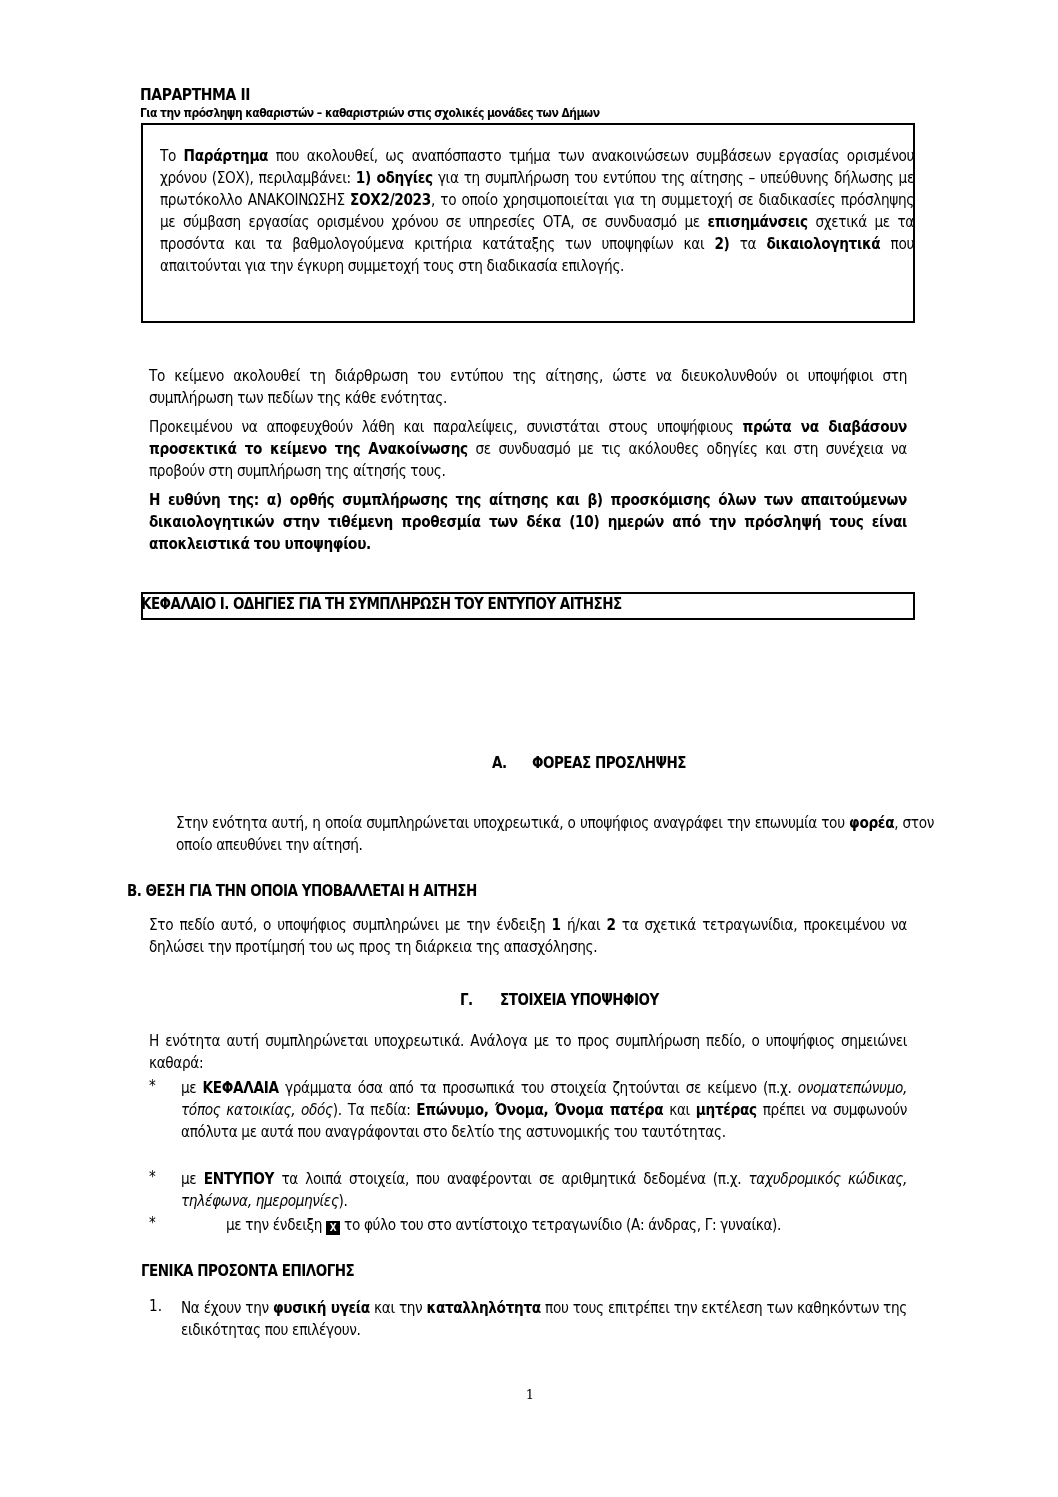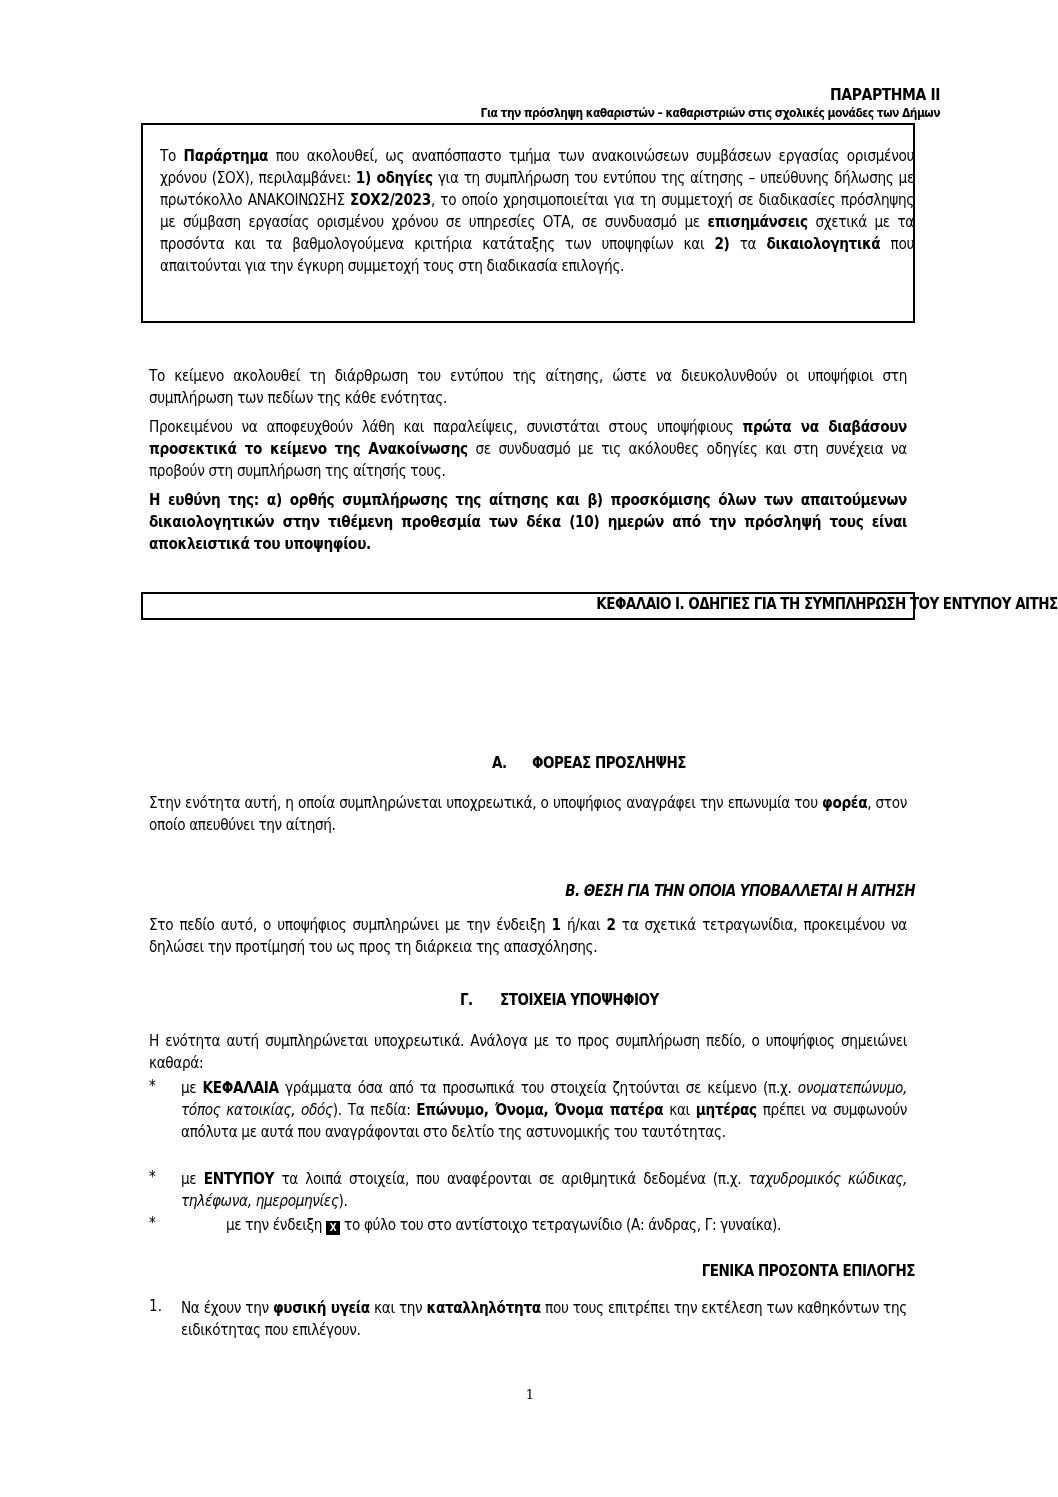--- a/index.html
+++ b/index.html
@@ -2,21 +2,21 @@
 <html><head>
   <meta charset="utf-8">
   <style>
     html, body { margin:0; padding:0; background:#ffffff; }
     body { width:1058px; height:1497px; position:relative; overflow:hidden;
       font-family:"DejaVu Sans Condensed","DejaVu Sans", sans-serif; color:#000; }
     .page { position:absolute; left:0; top:0; width:1058px; height:1497px; }
     .abs { position:absolute; }
     .txt { font-size:15.2px; line-height:22px; text-align:justify; letter-spacing:-0.35px; }
     .txt b { font-weight:bold; }
-    .center { text-align:right; }
+    .center { text-align:left; }
     .title1 { left:140px; top:86px; width:800px; font-weight:bold; font-size:15.5px; letter-spacing:-0.4px; }
     .title2 { left:140px; top:106px; width:800px; font-weight:bold; font-size:12px; letter-spacing:-0.55px; }
     .box { left:141px; top:123px; width:770px; height:196px; border:2.5px solid #000; }
     .box-text { left:160px; top:145px; width:754px; }
     .chap-box { left:141px; top:592px; width:770px; height:24px; border:2px solid #000; }
     .chap-title { left:141px; top:595px; width:936px; font-weight:bold; font-size:15px; letter-spacing:-0.55px; }
     .heading { font-weight:bold; font-size:15px; letter-spacing:-0.5px; }
     .para { left:149px; width:758px; }
     .bullet-mark { position:absolute; left:149px; font-size:15px; }
     .bullet-text { left:181px; width:726px; }
@@ -44,25 +44,25 @@
   </div>
 
   <div class="abs txt para" style="top:489px; font-weight:bold;">Η ευθύνη της: α) ορθής συμπλήρωσης της αίτησης και β) προσκόμισης όλων των απαιτούμενων δικαιολογητικών στην τιθέμενη προθεσμία των δέκα (10) ημερών από την πρόσληψή τους είναι αποκλειστικά του υποψηφίου.</div>
 
   <div class="abs chap-box"></div>
   <div class="abs center chap-title">ΚΕΦΑΛΑΙΟ Ι. ΟΔΗΓΙΕΣ ΓΙΑ ΤΗ ΣΥΜΠΛΗΡΩΣΗ ΤΟΥ ΕΝΤΥΠΟΥ ΑΙΤΗΣΗΣ</div>
 
 
   <div class="abs heading" style="left:492px; top:754px;">Α.</div>
   <div class="abs heading" style="left:532px; top:754px;">ΦΟΡΕΑΣ ΠΡΟΣΛΗΨΗΣ</div>
-  <div class="abs txt para" style="top:792px;">
+  <div class="abs txt para" style="top:812px;margin-left:27px;">
     <span>Στην ενότητα αυτή, η οποία συμπληρώνεται υποχρεωτικά, ο υποψήφιος αναγράφει την επωνυμία του </span><b>φορέα</b><span>, στον οποίο απευθύνει την αίτησή.</span>
   </div>
 
-  <div class="abs center heading" style="left:141px; top:882px; width:774px;font-style:italic;">Β. ΘΕΣΗ ΓΙΑ ΤΗΝ ΟΠΟΙΑ ΥΠΟΒΑΛΛΕΤΑΙ Η ΑΙΤΗΣΗ</div>
+  <div class="abs center heading" style="left:127px; top:882px; width:774px;">Β. ΘΕΣΗ ΓΙΑ ΤΗΝ ΟΠΟΙΑ ΥΠΟΒΑΛΛΕΤΑΙ Η ΑΙΤΗΣΗ</div>
   <div class="abs txt para" style="top:914px;">
     <span>Στο πεδίο αυτό, ο υποψήφιος συμπληρώνει με την ένδειξη </span><b>1</b><span> ή/και </span><b>2</b><span> τα σχετικά τετραγωνίδια, προκειμένου να δηλώσει την προτίμησή του ως προς τη διάρκεια της απασχόλησης.</span>
   </div>
 
   <div class="abs heading" style="left:460px; top:991px;">Γ.</div>
   <div class="abs heading" style="left:500px; top:991px;">ΣΤΟΙΧΕΙΑ ΥΠΟΨΗΦΙΟΥ</div>
   <div class="abs txt para" style="top:1030px;">Η ενότητα αυτή συμπληρώνεται υποχρεωτικά. Ανάλογα με το προς συμπλήρωση πεδίο, ο υποψήφιος σημειώνει καθαρά:</div>
 
   <div class="abs" style="left:0; top:1077px; width:1058px;">
     <span class="bullet-mark">*</span>

